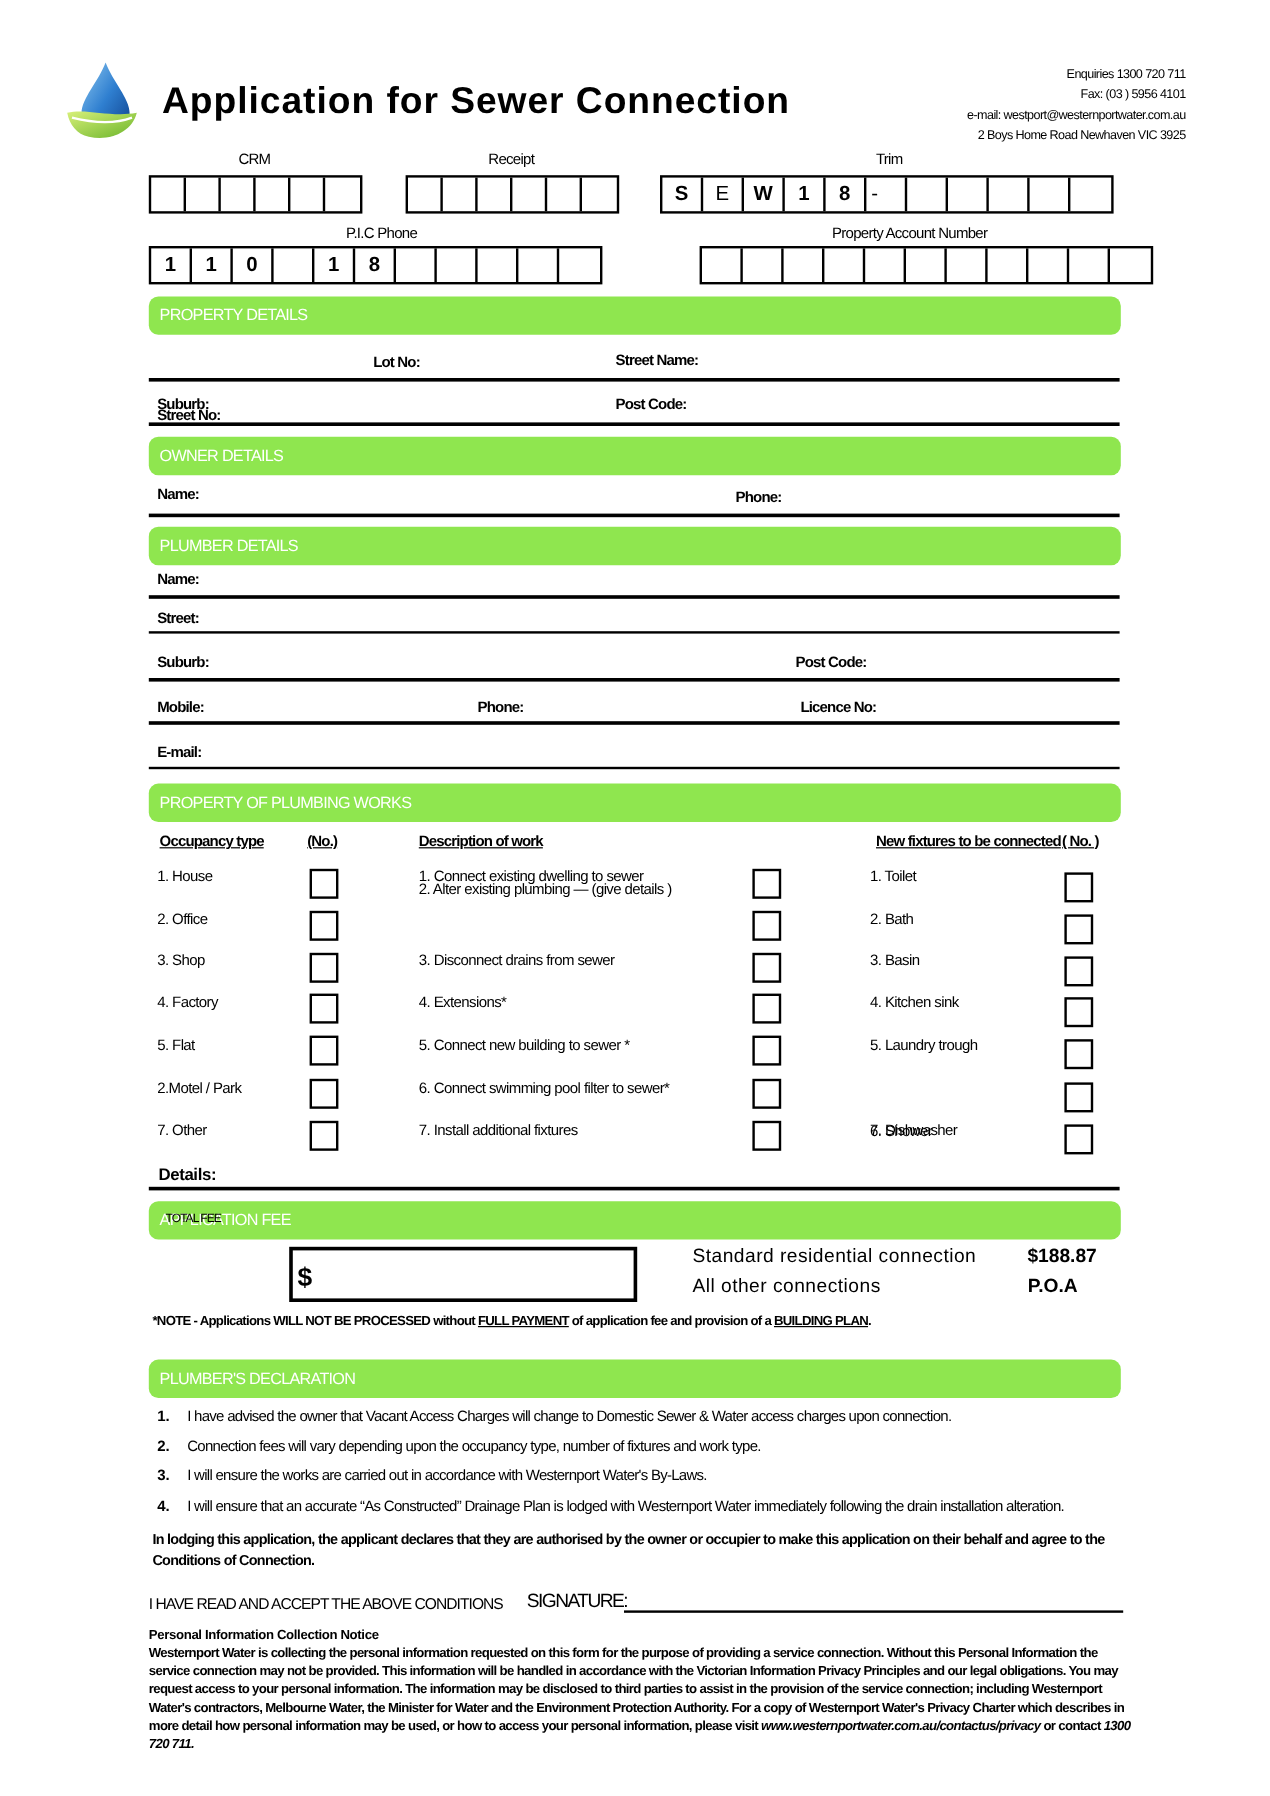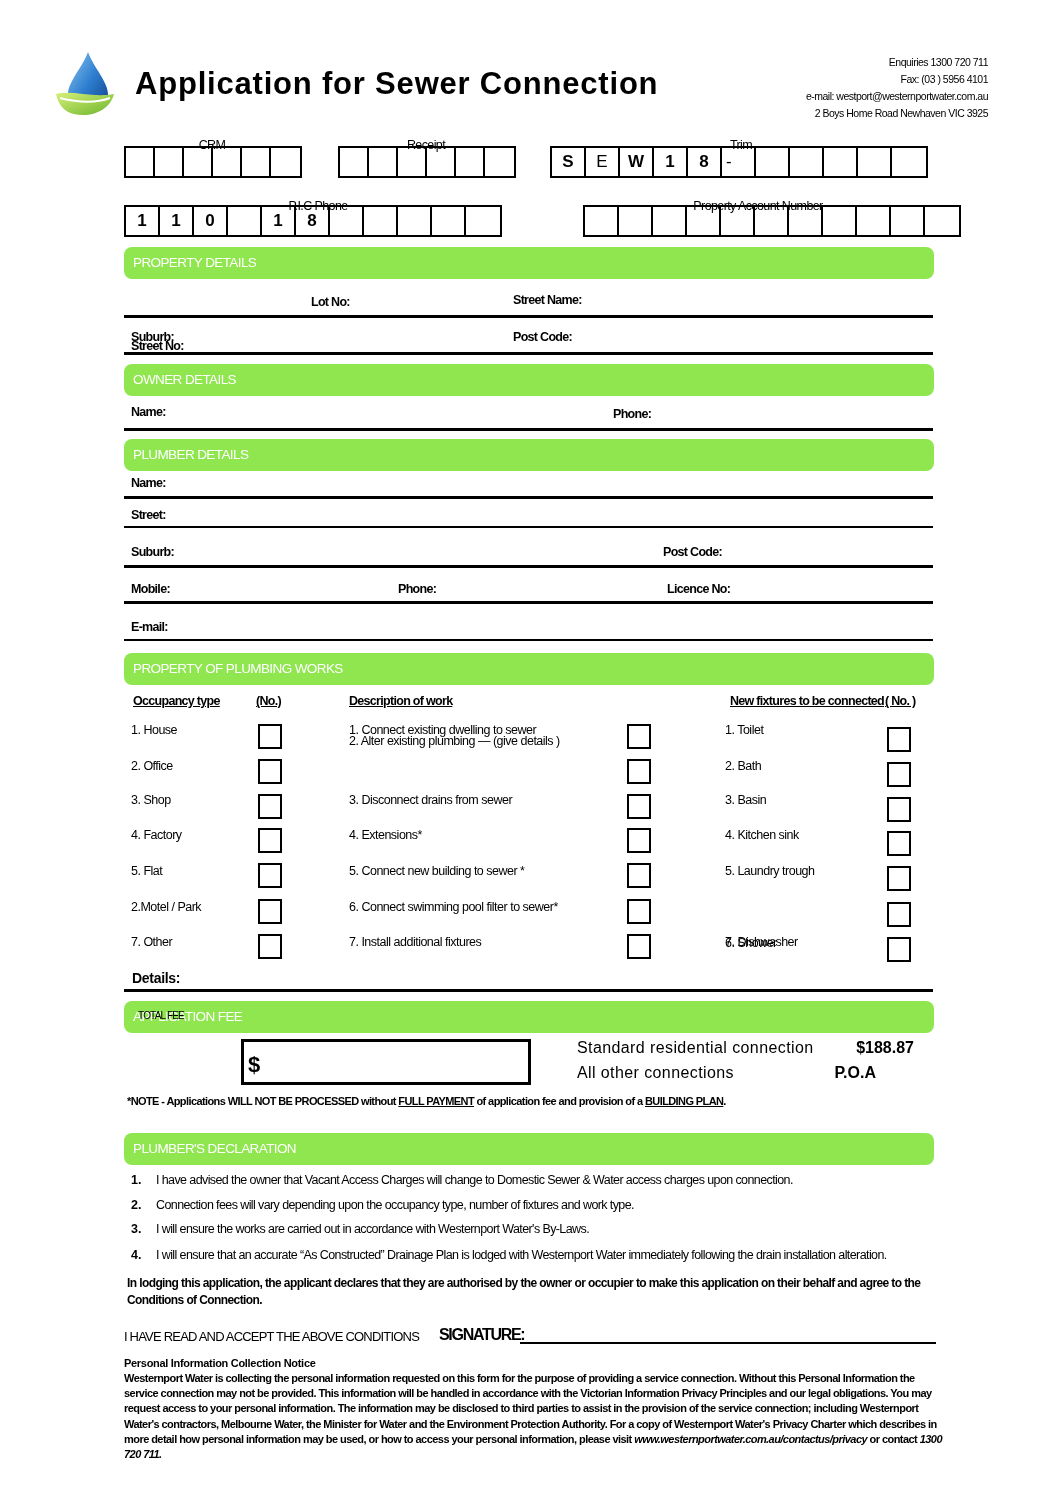--- a/index.html
+++ b/index.html
@@ -6,21 +6,21 @@
   html, body { width: 1058px; height: 1497px; background: #ffffff; }
   body { position: relative; font-family: "Liberation Sans", sans-serif; color: #000; overflow: hidden; }
   .abs { position: absolute; }
 
   
   #logo { left: 52px; top: 50px; width: 70px; height: 70px; }
   #title { left: 135px; top: 66px; font-size: 31px; font-weight: bold; letter-spacing: 0.8px; }
   #contact { right: 70px; top: 54px; text-align: right; font-size: 10.5px; line-height: 17px; letter-spacing: -0.5px; }
 
   
-  .box-label { position: absolute; font-size: 12.5px; text-align: center; letter-spacing: -0.6px; margin-top: 12px; }
+  .box-label { position: absolute; font-size: 12.5px; text-align: center; letter-spacing: -0.6px; }
   .boxrow { position: absolute; display: flex; border: 2px solid #000; height: 32px; }
   .boxrow .cell { width: 29px; height: 100%; border-right: 2px solid #000; display: flex; align-items: center; justify-content: center; font-size: 17px; font-weight: bold; }
   .boxrow .cell:last-child { border-right: none; }
   .boxrow.wide .cell { width: 34px; }
 
   
   .sect { position: absolute; left: 124px; width: 810px; height: 32px; background: #8fe64f; border-radius: 8px; color: #ffffff; font-size: 13.5px; padding-left: 9px; line-height: 32px; letter-spacing: -0.6px; }
 
   .field { position: absolute; font-size: 12.5px; font-weight: bold; letter-spacing: -0.7px; }
   .hr { position: absolute; left: 124px; width: 809px; height: 3px; background: #000; }
@@ -37,21 +37,21 @@
   .feerow { position: absolute; font-size: 16px; letter-spacing: 0.4px; }
   .feeval { position: absolute; font-size: 16px; font-weight: bold; text-align: right; }
 
   .note { position: absolute; left: 127px; font-size: 11px; font-weight: bold; letter-spacing: -0.6px; line-height: 14px; }
 
   .decl-num { position: absolute; left: 131px; font-size: 12.5px; font-weight: bold; }
   .decl-txt { position: absolute; left: 156px; font-size: 12.5px; letter-spacing: -0.6px; }
 
   #lodging { left: 127px; top: 1275px; width: 810px; font-size: 12px; font-weight: bold; letter-spacing: -0.6px; line-height: 17px; }
   #accept { left: 124px; top: 1329px; font-size: 13px; letter-spacing: -0.8px; }
-  #sig-label { left: 439px; top: 1326px; font-size: 16px; font-weight: bold; letter-spacing: -1.3px; }
+  #sig-label { left: 439px; top: 1326px; font-size: 16px; font-weight: normal; letter-spacing: -1.3px; }
   #sig-line { left: 520px; top: 1342px; width: 416px; height: 2px; background: #000; }
 
   #pin-title { left: 124px; top: 1357px; font-size: 11px; font-weight: bold; letter-spacing: -0.3px; }
   #pin-body { left: 124px; top: 1371px; width: 820px; font-size: 11px; font-weight: bold; letter-spacing: -0.55px; line-height: 15.2px; }
   #pin-body i { font-style: italic; }
 </style>
 </head>
 <body>
 
 <div class="abs" id="logo">
@@ -229,21 +229,21 @@
 <div class="field" style="left:132px;top:970px;font-size:14px;letter-spacing:-0.3px;">Details:</div>
 <div class="hr" style="top:989px;"></div>
 
 <div class="sect" style="top:1001px;">APPLICATION FEE</div>
 <div class="item" style="left:138px;top:1010px;font-size:10px;letter-spacing:-0.8px;">TOTAL FEE</div>
 <div class="abs" id="fee-box"></div>
 <div class="abs" id="fee-dollar">$</div>
 <div class="feerow" style="left:577px;top:1039px;">Standard residential connection</div>
 <div class="feeval" style="left:830px;top:1039px;width:84px;">$188.87</div>
 <div class="feerow" style="left:577px;top:1064px;">All other connections</div>
-<div class="feeval" style="left:792px;top:1064px;width:84px;">P.O.A</div>
+<div class="feeval" style="left:814px;top:1064px;width:84px;">P.O.A</div>
 
 <div class="note" style="top:1094px;">
   <span>*NOTE - Applications WILL NOT BE PROCESSED without </span><u>FULL PAYMENT</u><span> of application fee and provision of a </span><u>BUILDING PLAN</u><span>.</span>
 </div>
 
 <div class="sect" style="top:1133px;">PLUMBER'S DECLARATION</div>
 <div id="decl-items">
     <div class="decl-num" style="top: 1173px;">1.</div>
     <div class="decl-txt" style="top: 1173px;">I have advised the owner that Vacant Access Charges will change to Domestic Sewer &amp; Water access charges upon connection.</div>
     <div class="decl-num" style="top: 1198px;">2.</div>

